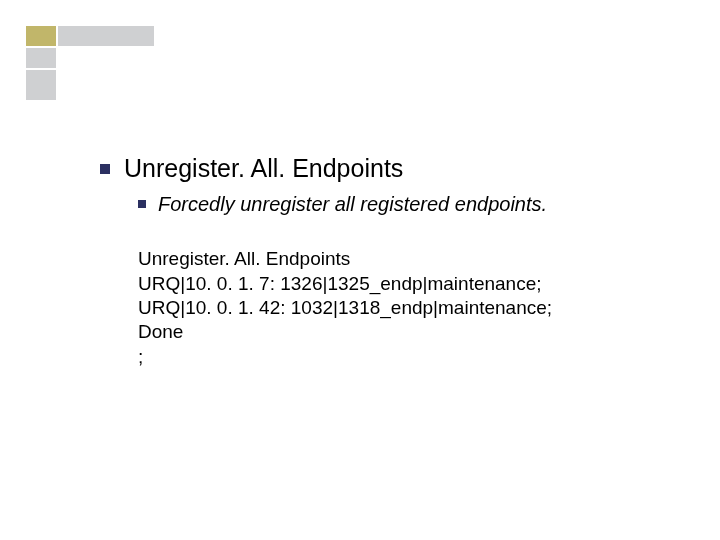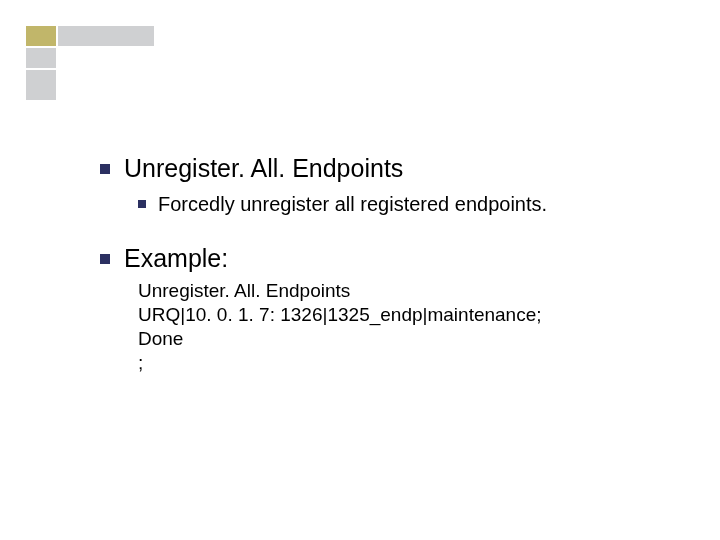--- a/index.html
+++ b/index.html
@@ -51,20 +51,21 @@
     font-size: 25px;
     line-height: 1.25;
   }
   .sub-row {
     margin-left: 38px;
     margin-top: 8px;
   }
   .sub-text {
     font-size: 20px;
     line-height: 1.25;
+    font-style: italic;
   }
   .section-gap {
     height: 26px;
   }
   .example-block {
     margin-left: 38px;
     margin-top: 4px;
   }
   .example-line {
     font-size: 19px;
@@ -90,25 +91,22 @@
     <div class="head-text">Unregister. All. Endpoints</div>
   </div>
 
   <div class="row sub-row">
     <div class="bullet-small"></div>
     <div class="sub-text">Forcedly unregister all registered endpoints.</div>
   </div>
 
   <div class="section-gap"></div>
 
-  <div class="row">
-    <div class="bullet"></div>
-    <div class="head-text">Example:</div>
-  </div>
 
   <div class="example-block">
     <div class="example-line">Unregister. All. Endpoints</div>
     <div class="example-line">URQ|10. 0. 1. 7: 1326|1325_endp|maintenance;</div>
+    <div class="example-line">URQ|10. 0. 1. 42: 1032|1318_endp|maintenance;</div>
     <div class="example-line">Done</div>
     <div class="example-line">;</div>
   </div>
 
 </div>
 
 </body></html>

